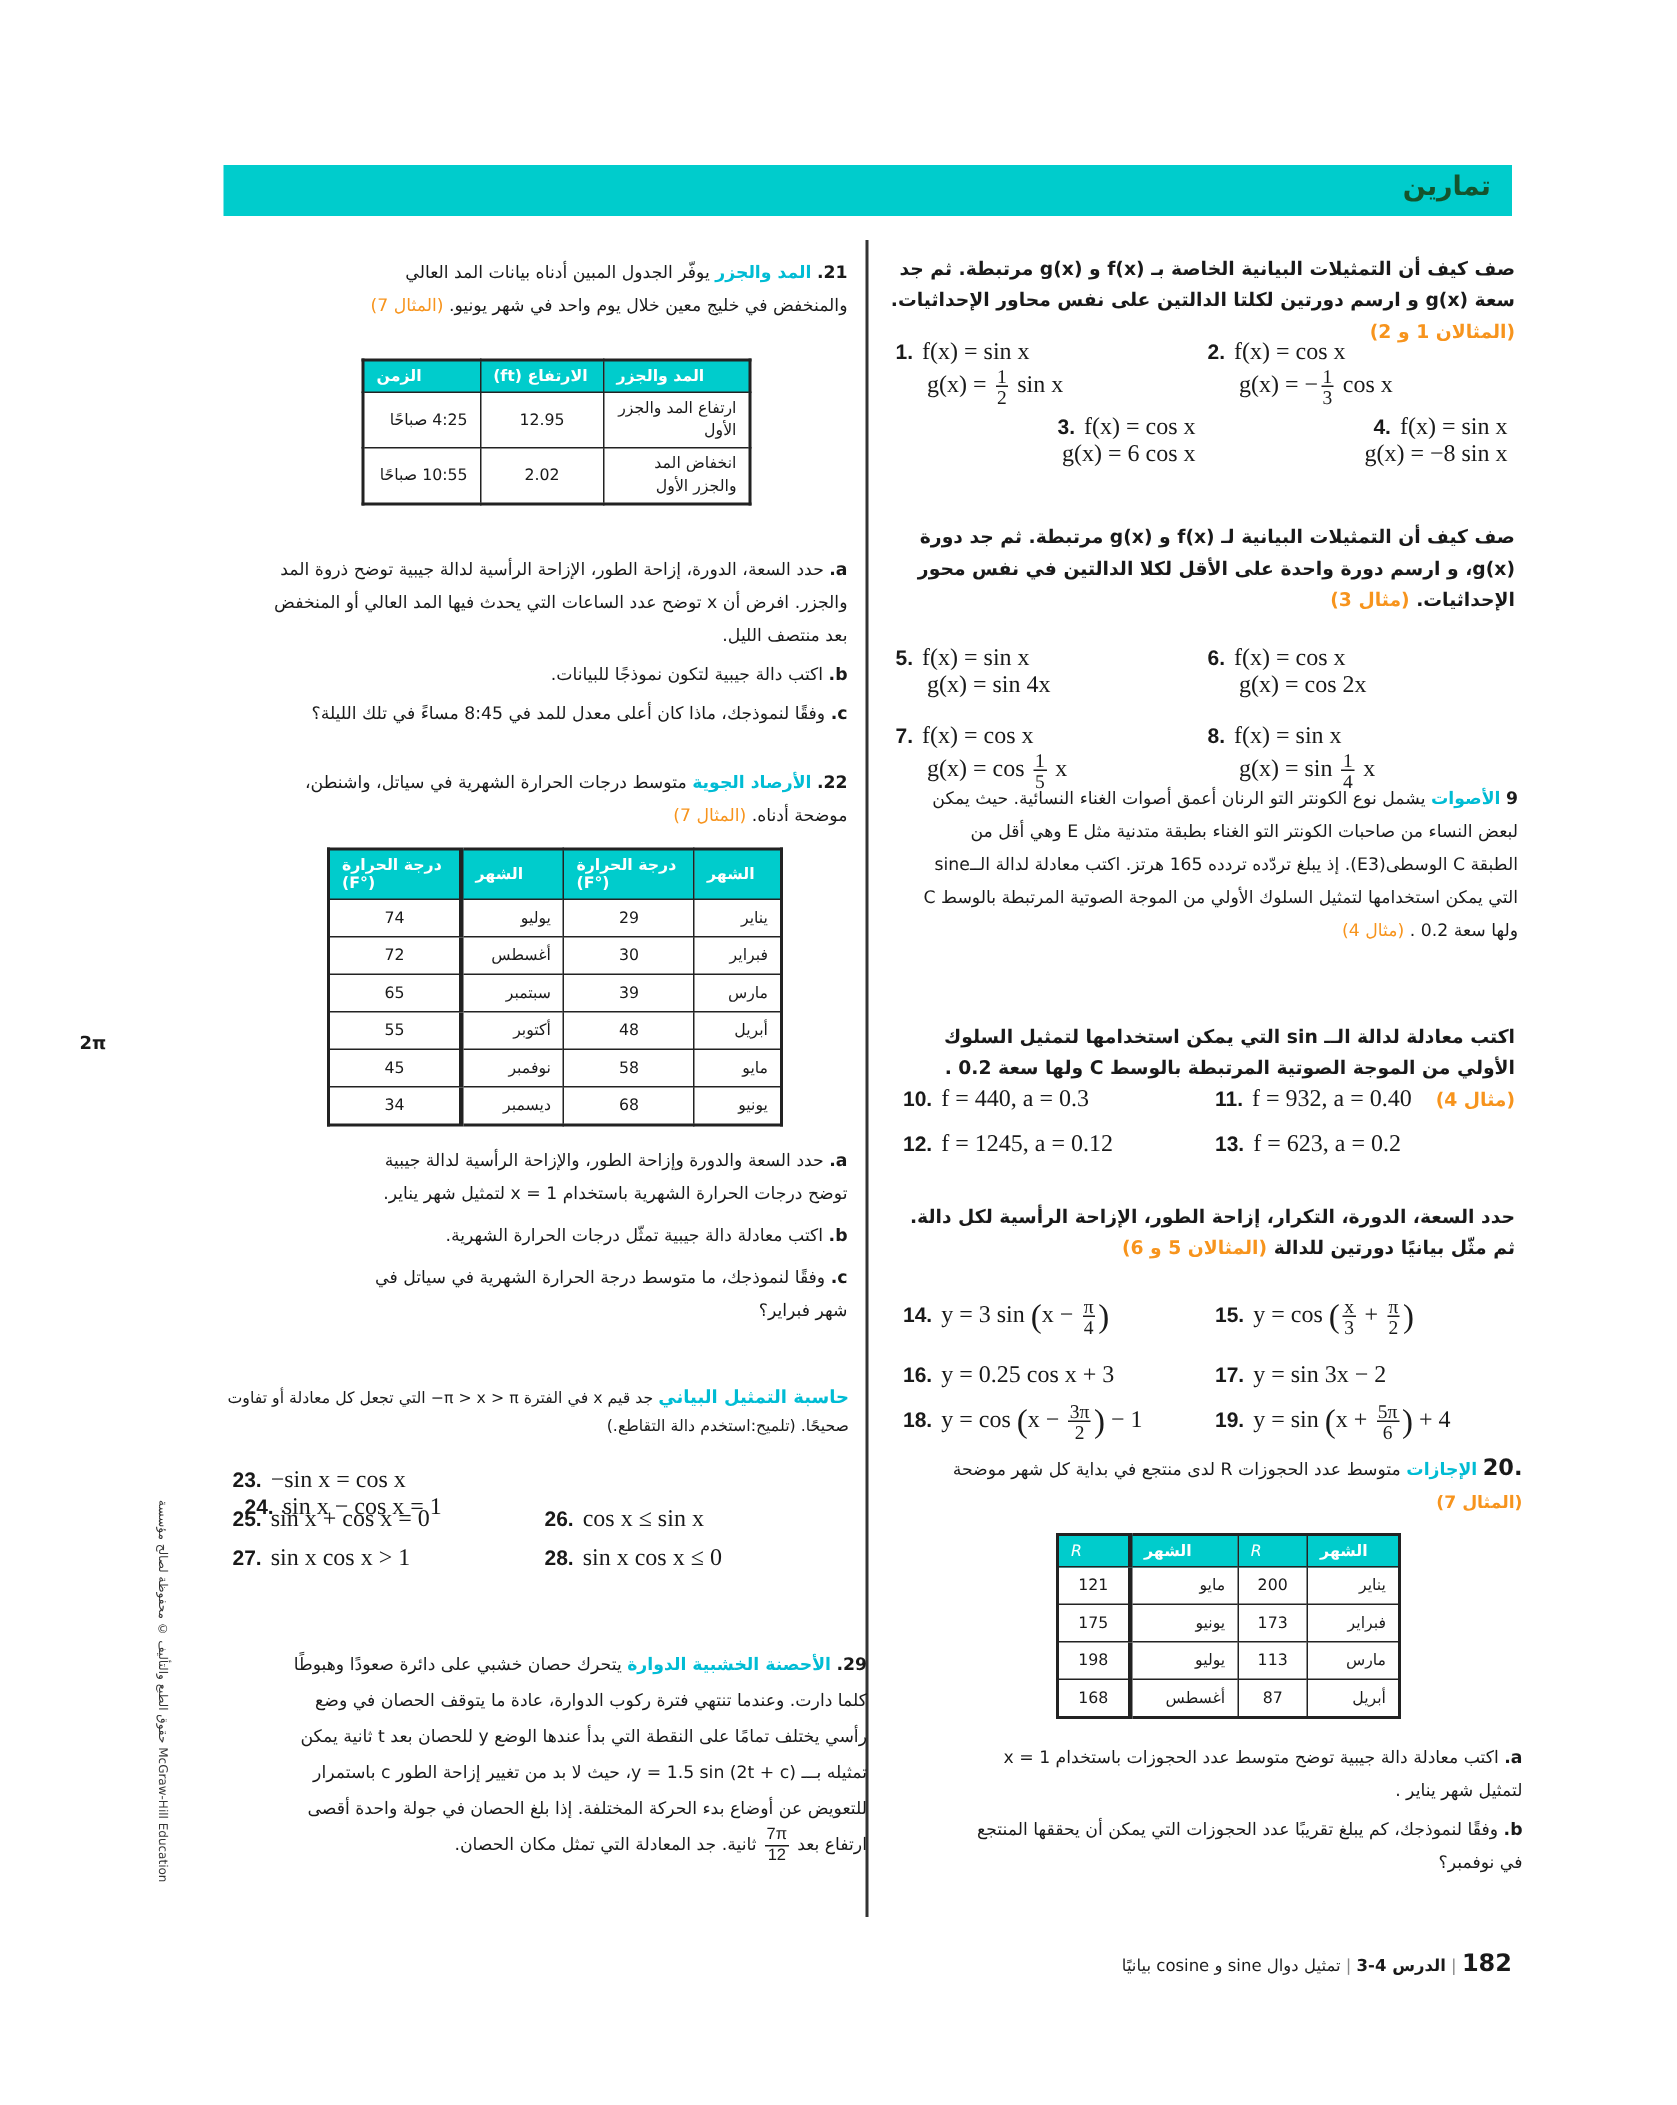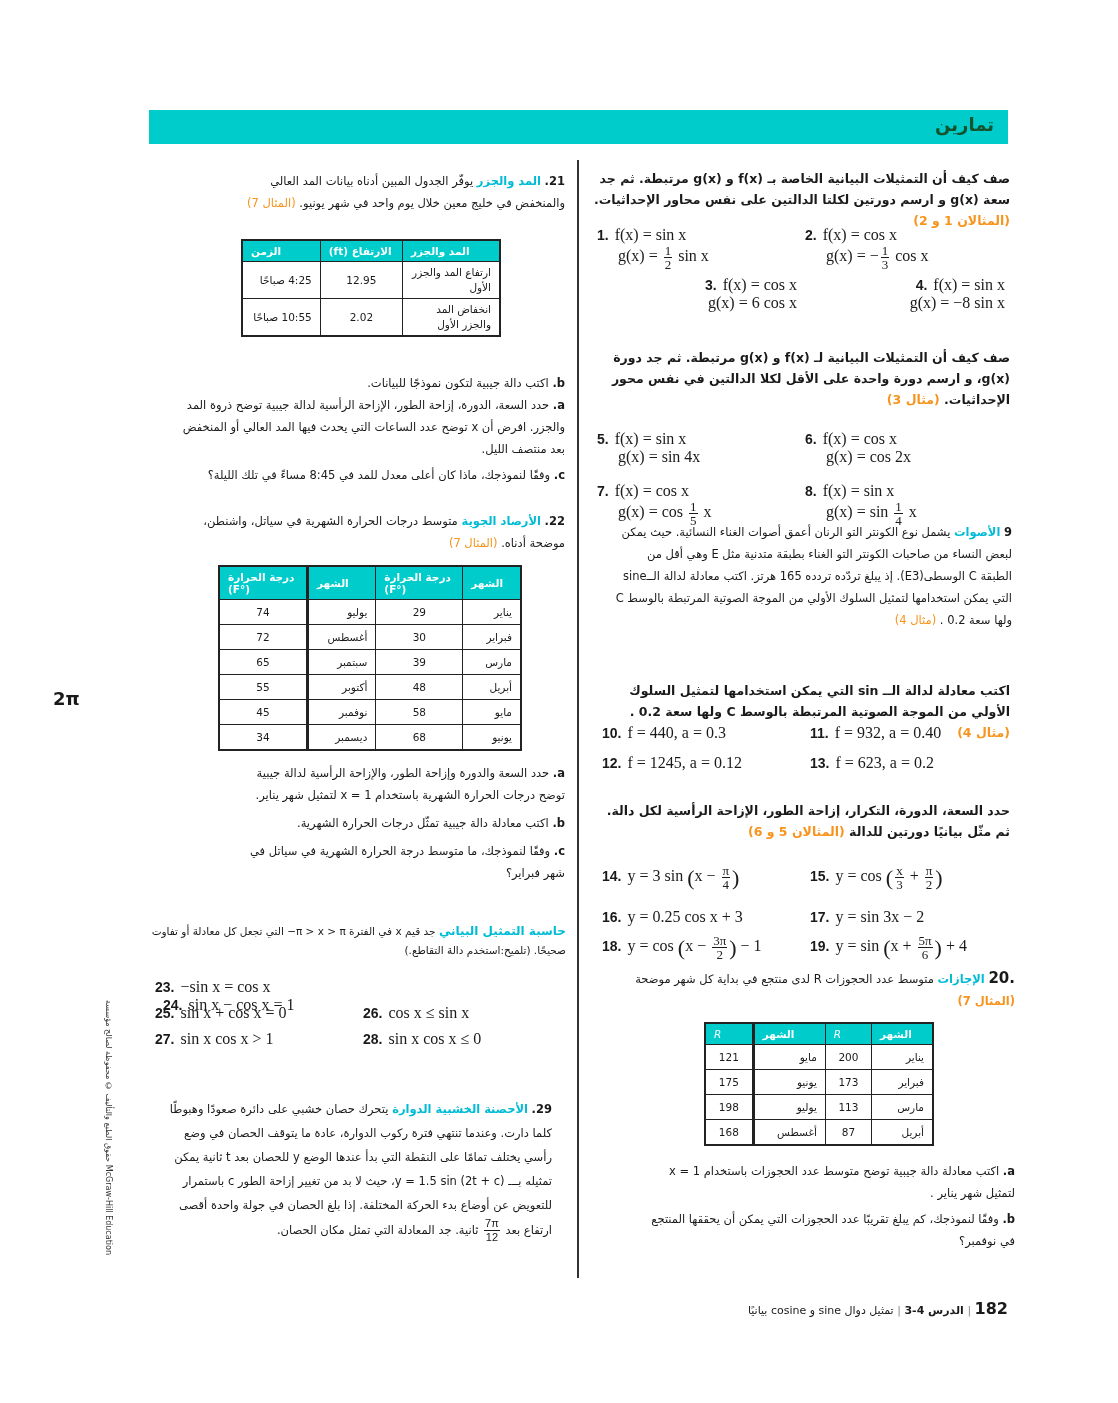--- a/index.html
+++ b/index.html
@@ -30,21 +30,21 @@
 
   table.dt { border-collapse:collapse; border:2px solid #222; font-size:10.5px; }
   table.dt th { background:#00cccc; color:#fff; font-weight:bold; padding:4px 8px; border:1px solid #222; text-align:left; }
   table.dt td { border:1px solid #222; padding:3px 8px; text-align:center; height:18px; }
   table.dt td.txt { text-align:right; }
   .sep { border-left:3px solid #222 !important; }
 
   #copyright { left:104px; top:1000px; width:24px; height:300px; }
   #copyright span { display:block; writing-mode:vertical-rl; font-size:8px; color:#333; white-space:nowrap; }
 
-  #side-2pi { left:53px; top:688px; font-size:18px; font-weight:bold; }
+  #side-2pi { left:53px; top:688px; font-size:12px; font-weight:bold; }
 
   #footer { right:110px; top:1299px; font-size:11px; direction:rtl; }
   #footer .pg { font-weight:bold; font-size:16px; }
 </style>
 </head>
 <body>
 
 <div id="header-bar" class="abs">
   <div id="header-title" class="abs">تمارين</div>
 </div>
@@ -275,22 +275,22 @@
       <tr>
           <td class="txt" style="width:80px; line-height:15px;">انخفاض المد والجزر الأول</td>
           <td>2.02</td>
           <td class="txt">10:55 صباحًا</td>
         </tr>
     </tbody>
   </table>
 </div>
 
 <div class="abs rtl body-text" style="left:180px; top:368px; width:385px;">
+  <div><span class="bold">a.</span> <span>حدد السعة، الدورة، إزاحة الطور، الإزاحة الرأسية لدالة جيبية توضح ذروة المد والجزر. افرض أن x توضح عدد الساعات التي يحدث فيها المد العالي أو المنخفض بعد منتصف الليل.</span></div>
   <div style="margin-top:4px;"><span class="bold">b.</span> <span>اكتب دالة جيبية لتكون نموذجًا للبيانات.</span></div>
-  <div><span class="bold">a.</span> <span>حدد السعة، الدورة، إزاحة الطور، الإزاحة الرأسية لدالة جيبية توضح ذروة المد والجزر. افرض أن x توضح عدد الساعات التي يحدث فيها المد العالي أو المنخفض بعد منتصف الليل.</span></div>
   <div style="margin-top:4px;"><span class="bold">c.</span> <span>وفقًا لنموذجك، ماذا كان أعلى معدل للمد في 8:45 مساءً في تلك الليلة؟</span></div>
 </div>
 
 <div class="abs rtl body-text" style="left:200px; top:510px; width:365px;">
   <span class="bold">22.</span>
   <span class="cyan">الأرصاد الجوية</span>
   <span>متوسط درجات الحرارة الشهرية في سياتل، واشنطن، موضحة أدناه.</span>
   <span class="orange">(المثال 7)</span>
 </div>
 
@@ -364,21 +364,21 @@
   <div class="ex-row" style="height:26px;">
     <div class="ex math"><span class="num">25.</span><span>sin x + cos x = 0</span></div>
     <div class="ex math" style="margin-left:8px;"><span class="num">26.</span><span>cos x ≤ sin x</span></div>
   </div>
   <div class="ex-row" style="height:26px;">
     <div class="ex math"><span class="num">27.</span><span>sin x cos x &gt; 1</span></div>
     <div class="ex math" style="margin-left:8px;"><span class="num">28.</span><span>sin x cos x ≤ 0</span></div>
   </div>
 </div>
 
-<div class="abs rtl body-text" style="left:167px; top:1097px; width:385px; line-height:24px;">
+<div class="abs rtl body-text" style="left:193px; top:1097px; width:385px; line-height:24px;">
   <span class="bold">29.</span>
   <span class="cyan">الأحصنة الخشبية الدوارة</span>
   <span>يتحرك حصان خشبي على دائرة صعودًا وهبوطًا كلما دارت. وعندما تنتهي فترة ركوب الدوارة، عادة ما يتوقف الحصان في وضع رأسي يختلف تمامًا على النقطة التي بدأ عندها الوضع y للحصان بعد t ثانية يمكن تمثيله بـــ y = 1.5 sin (2t + c)، حيث لا بد من تغيير إزاحة الطور c باستمرار للتعويض عن أوضاع بدء الحركة المختلفة. إذا بلغ الحصان في جولة واحدة أقصى ارتفاع بعد</span>
   <span class="frac" style="font-family:'Liberation Sans',sans-serif; font-size:11px;">
       <span>7π</span>
       <span>12</span>
     </span>
   <span>ثانية. جد المعادلة التي تمثل مكان الحصان.</span>
 </div>
 

